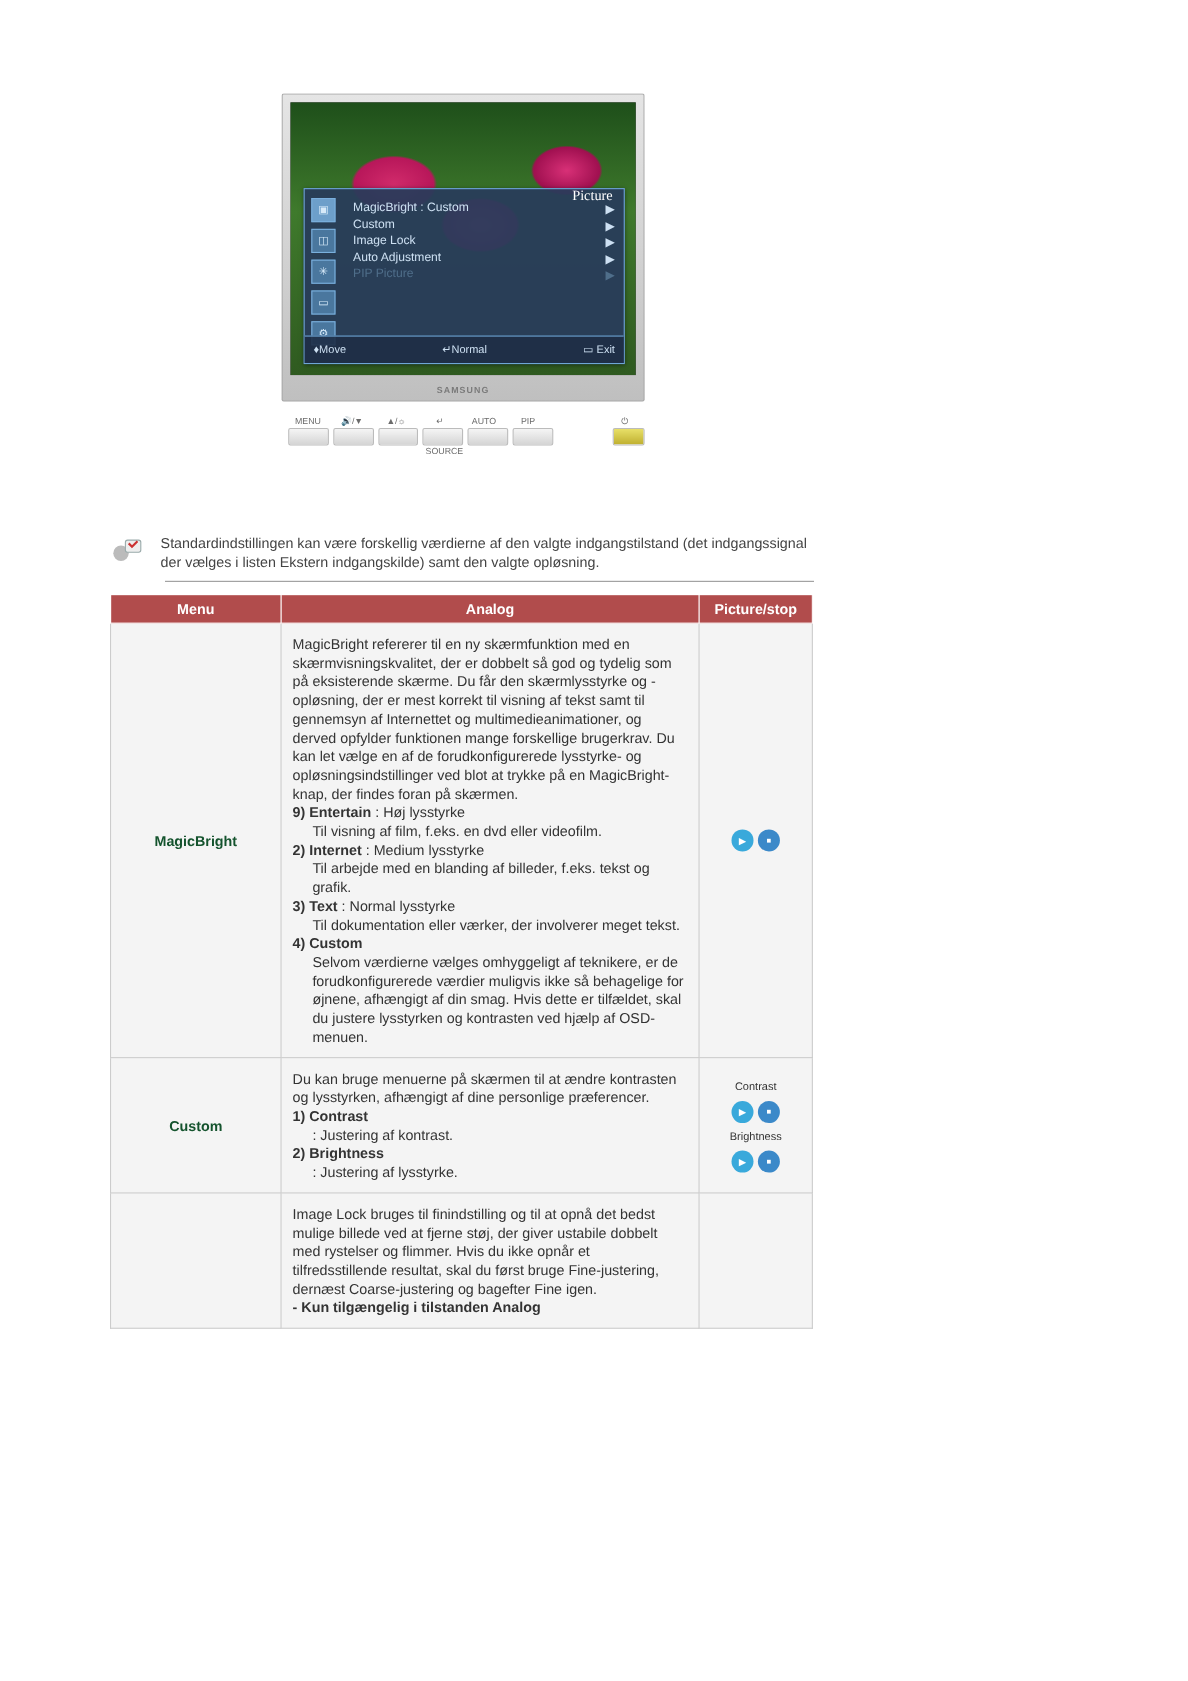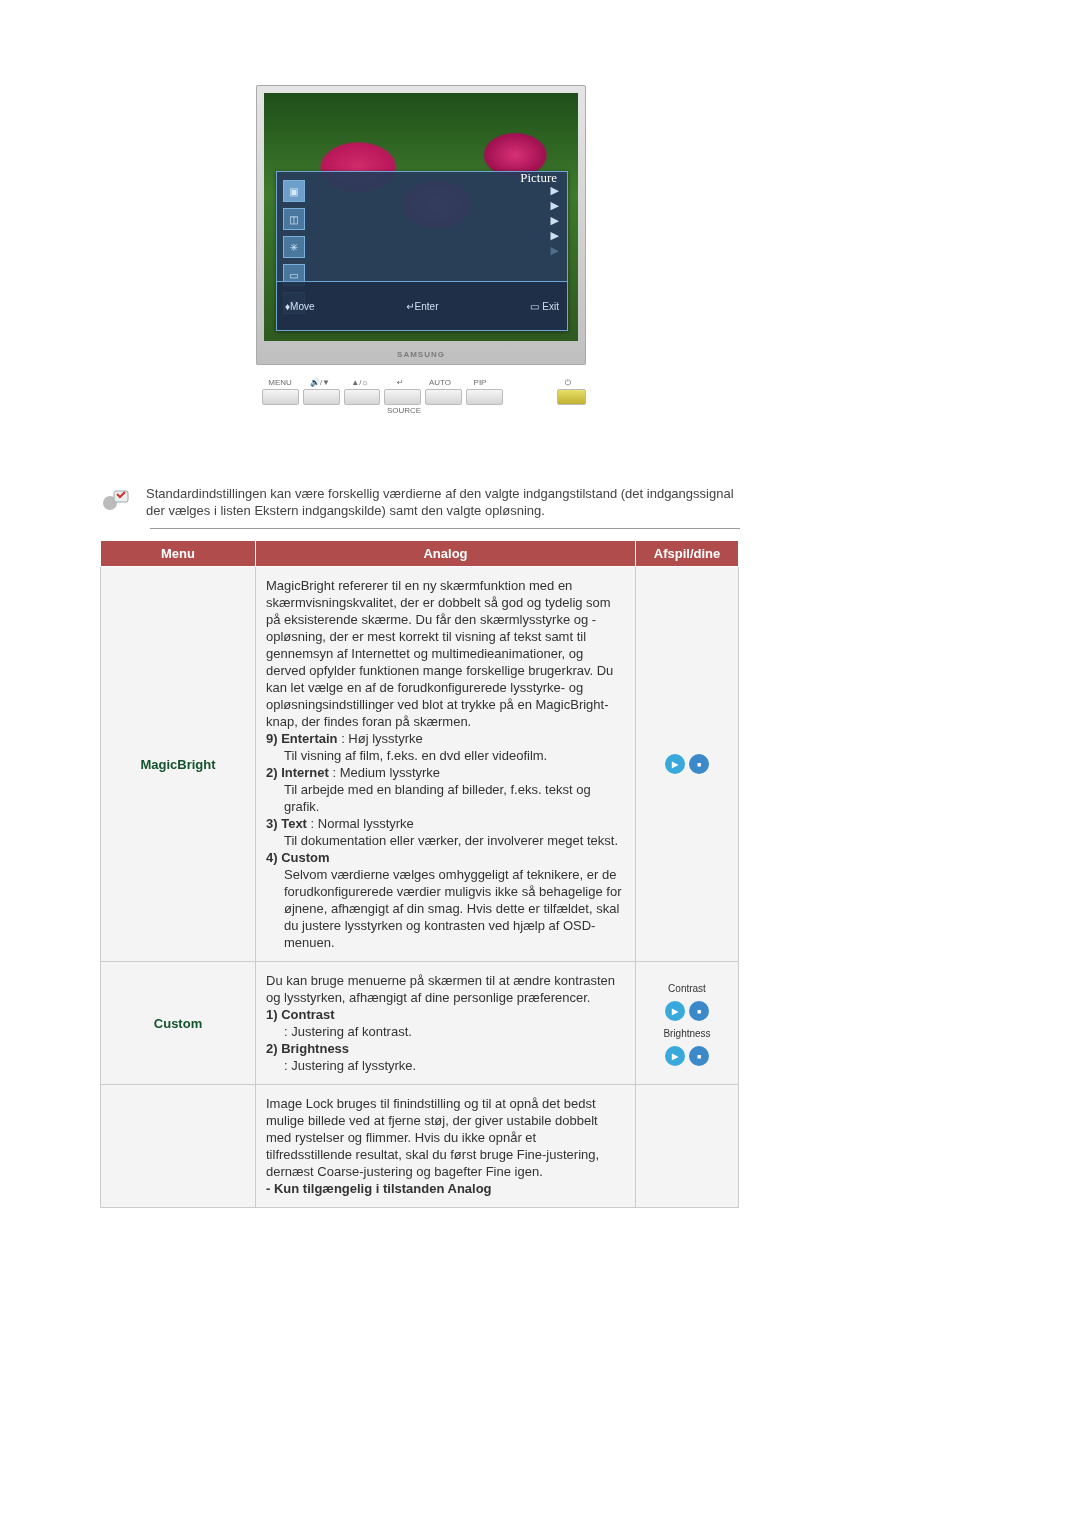--- a/index.html
+++ b/index.html
@@ -122,21 +122,21 @@
     position:absolute;
     left:0; right:0; bottom:0;
     height:16px;
     background: rgba(30,45,70,0.9);
     border-top:1px solid #6ea6d6;
     color:#cde0f2;
     font-size:10px;
     display:flex;
     justify-content:space-between;
     align-items:center;
-    padding:16px 8px;
+    padding:4px 8px;
   }
   .monitor-buttons {
     position:absolute;
     left:0;
     top:293px;
     width:330px;
     height:42px;
   }
   .btnbar {
     display:flex;
@@ -249,30 +249,37 @@
         <div class="tulip-bg"></div>
         <div class="osd-panel">
           <div class="osd-title">Picture</div>
           <div class="osd-icons-col">
             <div class="osd-side-icon active">▣</div>
             <div class="osd-side-icon">◫</div>
             <div class="osd-side-icon">✳</div>
             <div class="osd-side-icon">▭</div>
             <div class="osd-side-icon">⚙</div>
           </div>
+          <div class="osd-content">
+            <div class="osd-line">MagicBright    : Custom</div>
+            <div class="osd-line">Custom</div>
+            <div class="osd-line">Image Lock</div>
+            <div class="osd-line">Auto Adjustment</div>
+            <div class="osd-line dim">PIP Picture</div>
+          </div>
           <div class="osd-arrow-col">
             <span>▶</span>
             <span>▶</span>
             <span>▶</span>
             <span>▶</span>
             <span class="dim">▶</span>
           </div>
           <div class="osd-footer">
             <span>♦<span>Move</span></span>
-            <span>↵<span>Enter</span></span>
+            <span>↵<span>Normal</span></span>
             <span>▭ <span>Exit</span></span>
           </div>
         </div>
       </div>
       <div class="monitor-brand">SAMSUNG</div>
     </div>
     <div class="monitor-buttons">
       <div class="lbl-row">
         <div class="lbl-col" style="width:36px">
             <div class="pbtn-lbl">MENU</div>
@@ -329,21 +336,21 @@
   <table class="feature-table">
     <colgroup>
       <col style="width:155px">
       <col style="width:380px">
       <col style="width:103px">
     </colgroup>
     <thead>
       <tr>
         <th>Menu</th>
         <th>Analog</th>
-        <th>Afspil/dine</th>
+        <th>Picture/stop</th>
       </tr>
     </thead>
     <tbody>
 
       <tr>
         <td class="menu-col">MagicBright</td>
         <td>
           <span>MagicBright refererer til en ny skærmfunktion med en skærmvisningskvalitet, der er dobbelt så god og tydelig som på eksisterende skærme. Du får den skærmlysstyrke og -opløsning, der er mest korrekt til visning af tekst samt til gennemsyn af Internettet og multimedieanimationer, og derved opfylder funktionen mange forskellige brugerkrav. Du kan let vælge en af de forudkonfigurerede lysstyrke- og opløsningsindstillinger ved blot at trykke på en MagicBright-knap, der findes foran på skærmen.</span><br>
           <b>9) Entertain</b><span> : Høj lysstyrke</span>
           <span class="indent">Til visning af film, f.eks. en dvd eller videofilm.</span>

